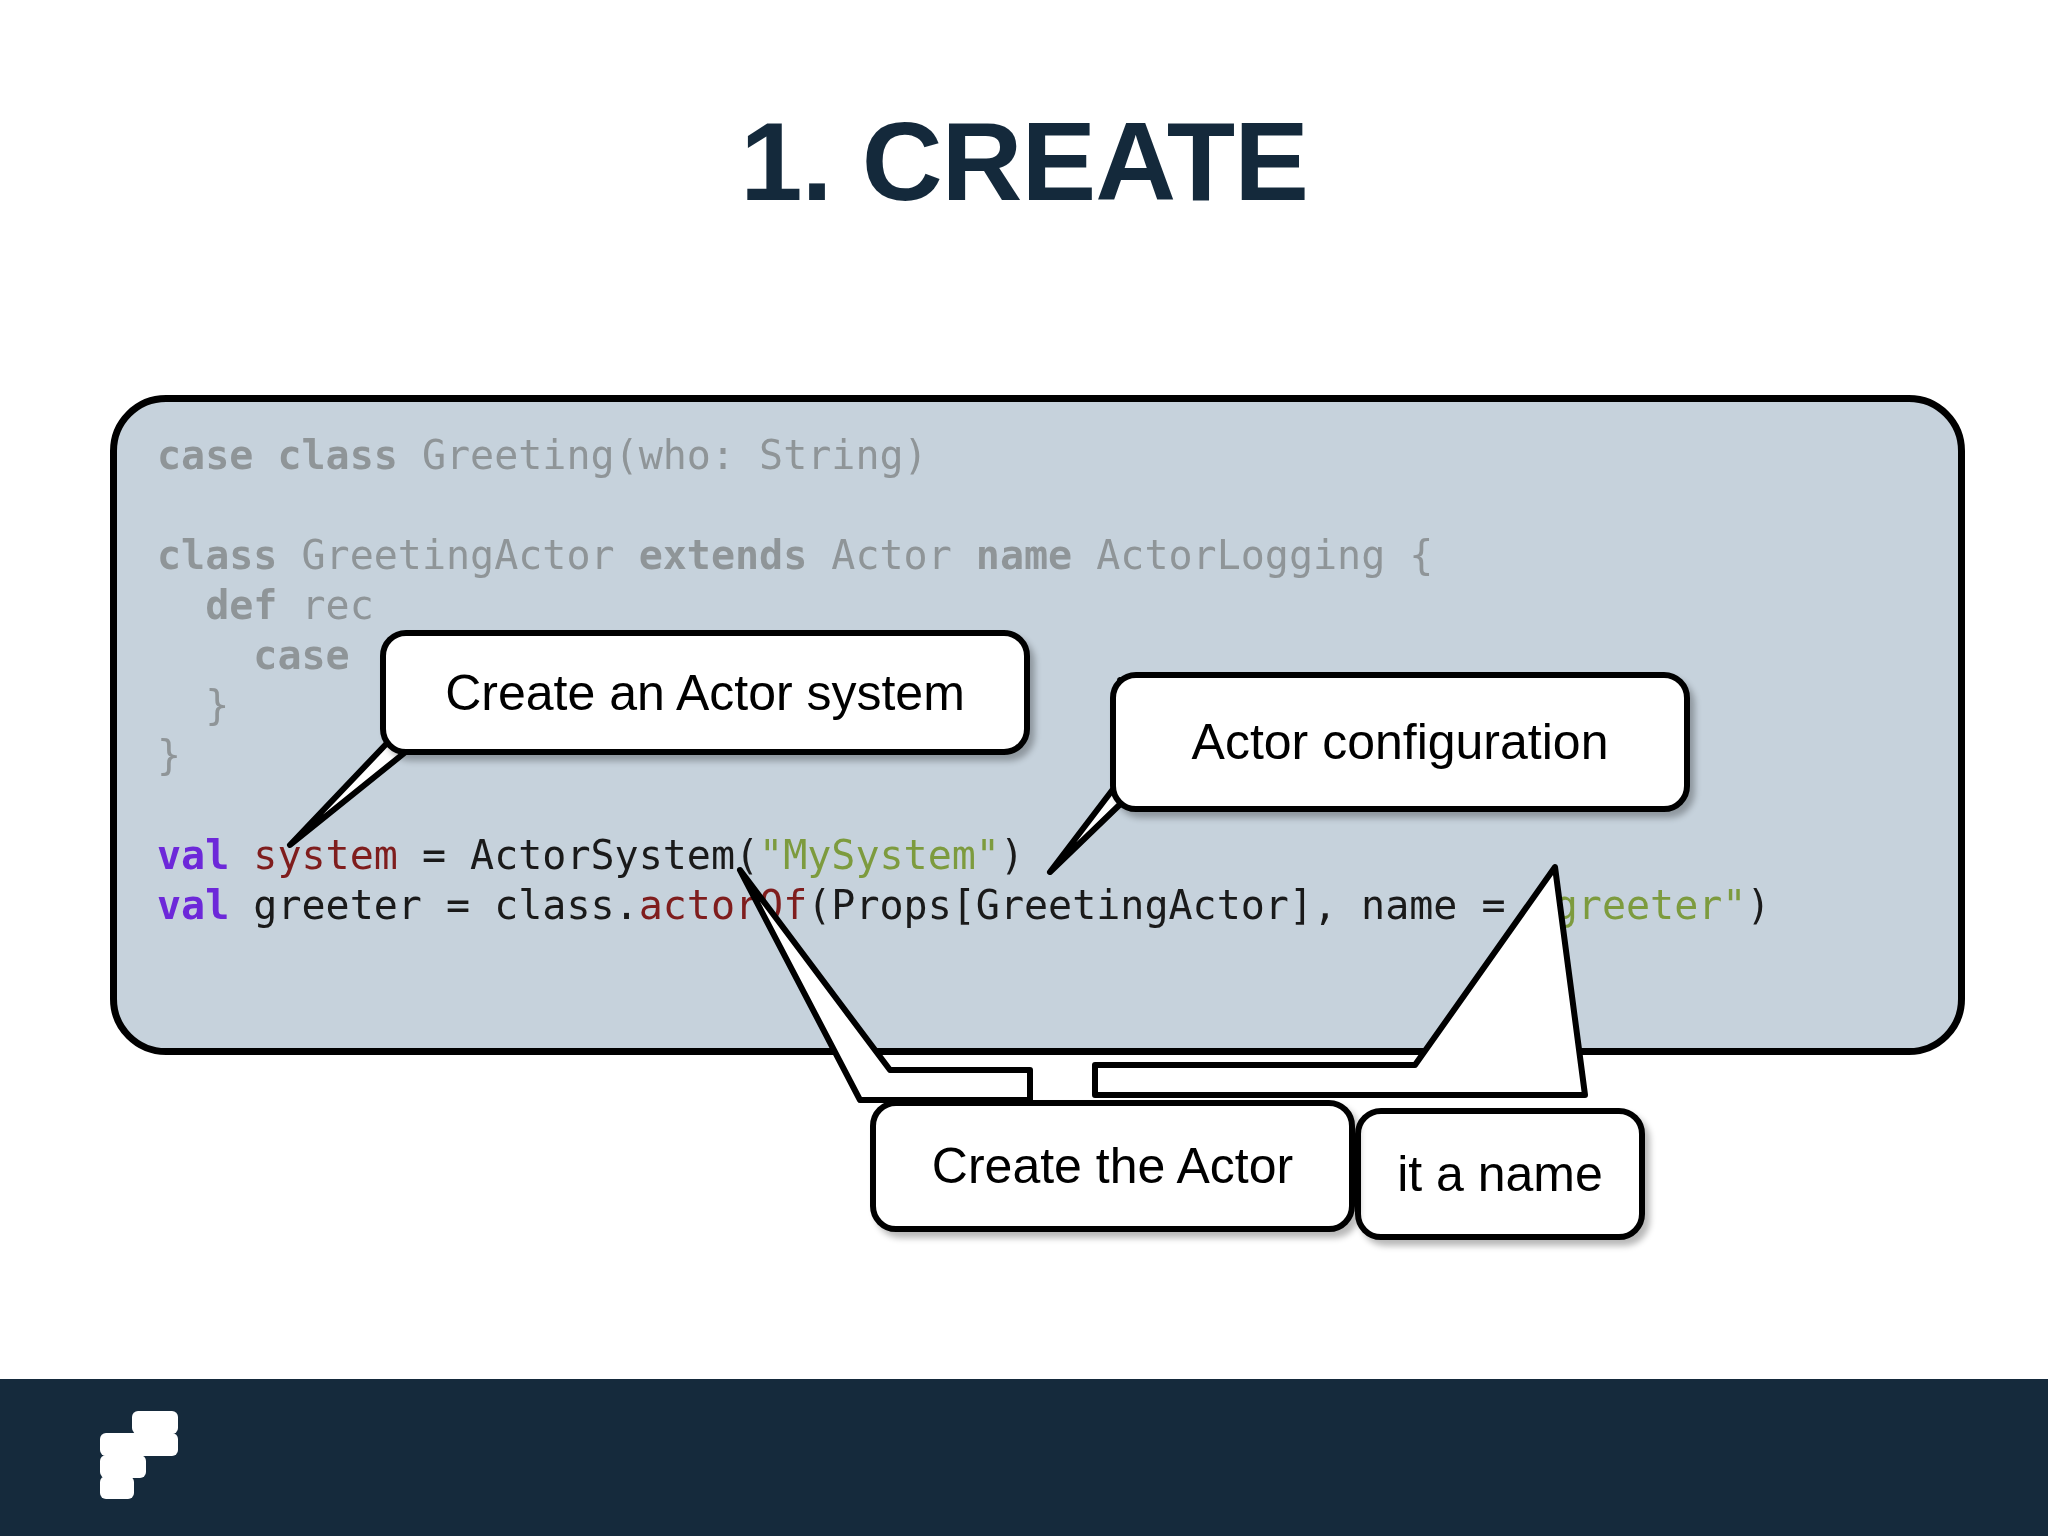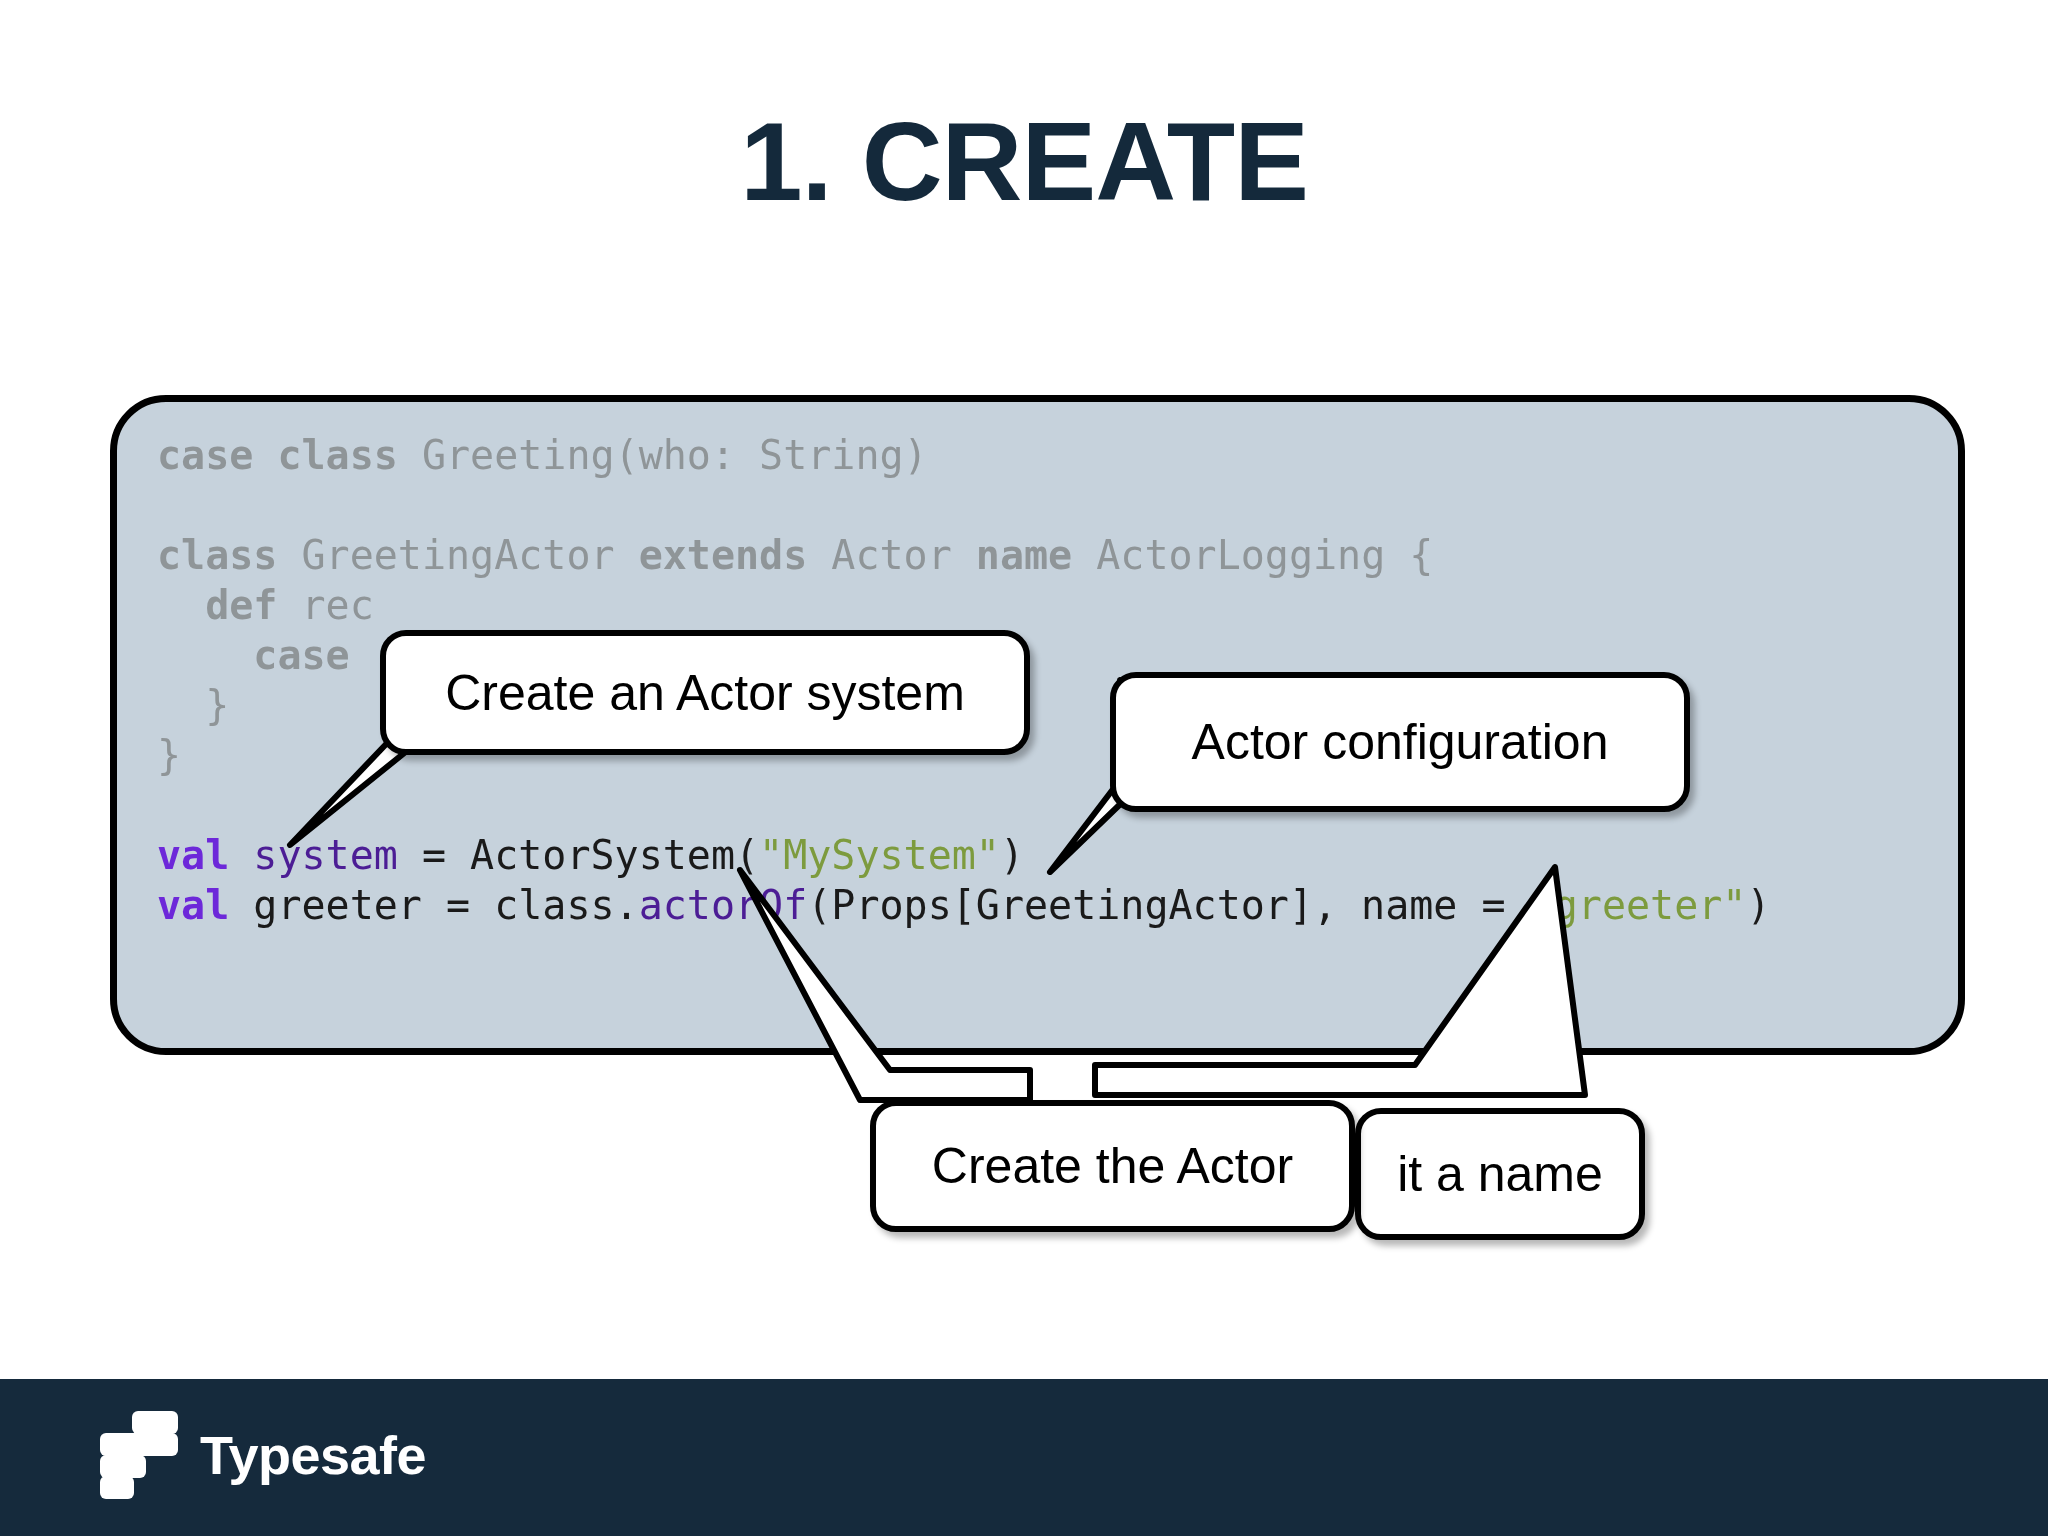--- a/index.html
+++ b/index.html
@@ -50,21 +50,21 @@
     font-family: "DejaVu Sans Mono", "Liberation Mono", monospace;
     font-size: 40px;
     line-height: 50px;
     white-space: pre;
     color: #1a1a1a;
   }
   .dim { color: #8f9598; }
   .kw-dim { color: #8f9598; font-weight: bold; }
   .kw { color: #6d28d9; font-weight: bold; }
   .ident { color: #1a1a1a; }
-  .red { color: #4c1d95; }
+  .red { color: #7f1d1d; }
   .green { color: #7d9b3e; }
 
   
   .callout {
     position: absolute;
   }
   .callout .bubble {
     position: absolute;
     background: #ffffff;
     border: 6px solid #000000;
@@ -189,15 +189,14 @@
 
 <div id="footer">
   <div id="logo-group">
     <div id="logo-mark">
       <i style="left:32px; top:0px;  width:46px; height:23px;"></i>
       <i style="left:0px;  top:22px; width:60px; height:23px;"></i>
       <i style="left:44px; top:22px; width:34px; height:23px;"></i>
       <i style="left:0px;  top:44px; width:46px; height:23px;"></i>
       <i style="left:0px;  top:65px; width:34px; height:23px;"></i>
     </div>
-    <div id="logo-word">Typesafe</div>
   </div>
 </div>
 
 </body></html>

